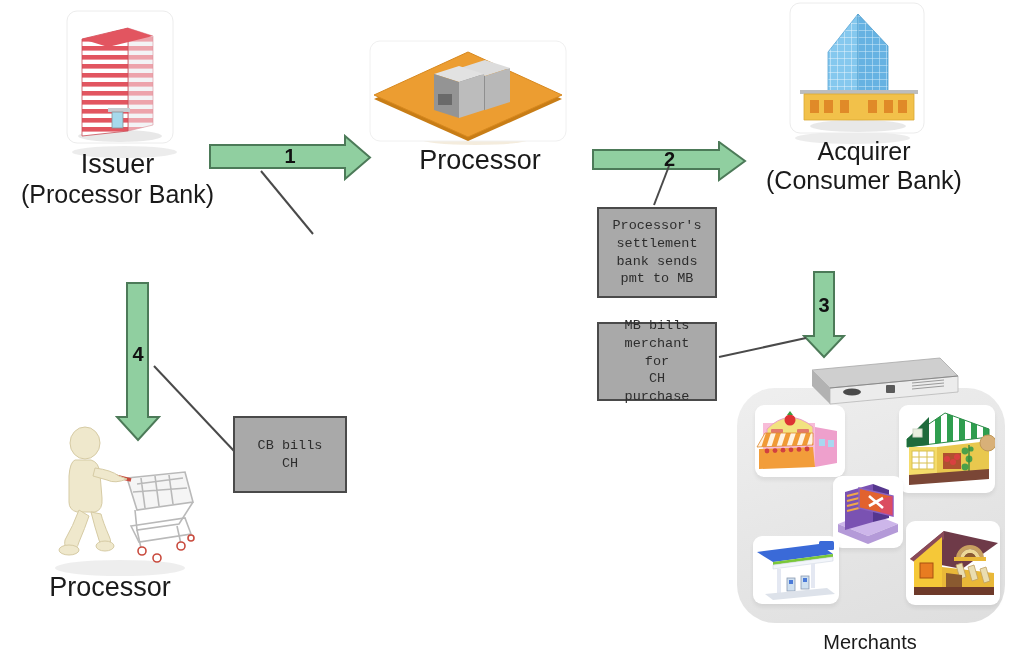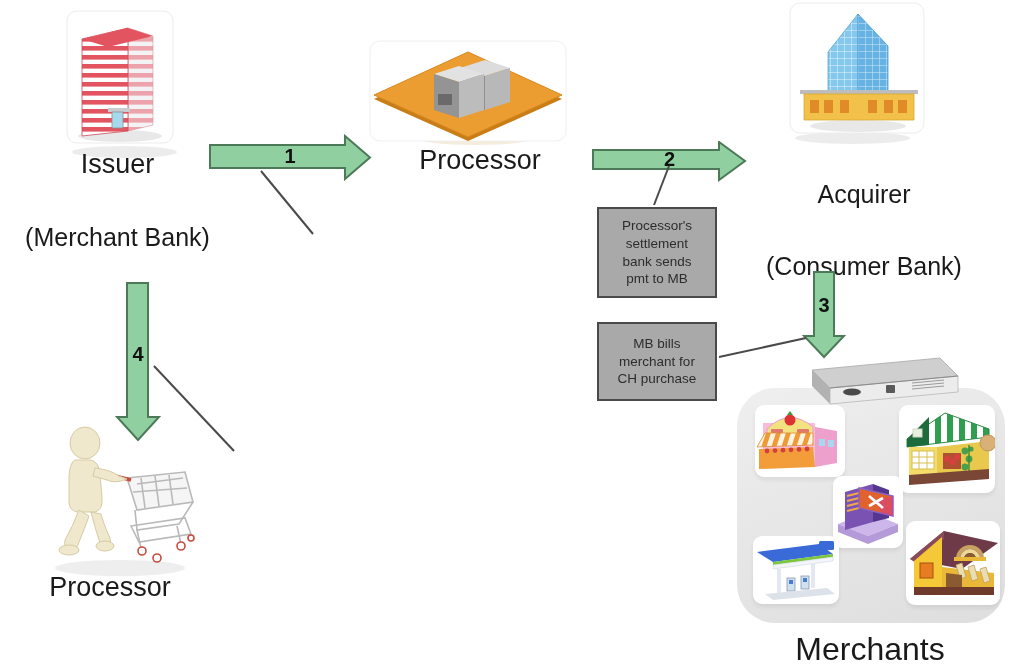--- a/index.html
+++ b/index.html
@@ -9,30 +9,30 @@
     background:var(--background,#ffffff);
     font-family:"Liberation Sans",sans-serif;
     overflow:hidden;
   }
   
   .node-label{
     position:absolute;text-align:center;color:var(--label-text,#1a1a1a);
     line-height:1.16;z-index:3;
   }
   .node-label .l1{font-size:27px;}
-  .node-label .l2{font-size:25px;margin-top:43px;}
+  .node-label .l2{font-size:25px;}
   
   .note-box{
     position:absolute;box-sizing:border-box;z-index:6;
     background:var(--note-fill,#a9a9a9);
     border:2px solid var(--note-stroke,#4a4a4a);
     color:var(--note-text,#2d2d2d);
     font-size:13.5px;line-height:1.32;text-align:center;
     display:flex;align-items:center;justify-content:center;
-    white-space:pre-line;padding:16px;
+    white-space:pre-line;padding:16px;font-family:Liberation Mono, monospace;
   }
   
   .arrow{position:absolute;z-index:4;}
   .arrow svg{display:block;width:100%;height:100%;}
   .arrow polygon{fill:var(--arrow-fill,#90cfa0);stroke:var(--arrow-stroke,#4c7a58);stroke-width:2;}
   .arrow-num{
     position:absolute;left:0;width:100%;text-align:center;
     font-weight:bold;font-size:20px;color:#111;z-index:5;
   }
   
@@ -80,21 +80,21 @@
       <ellipse cx="54" cy="126" rx="42" ry="6" fill="#d8d8d8" opacity="0.6"></ellipse>
       <polygon points="62,18 87,26 87,115 62,121" fill="url(#iss-pink)" stroke="#d9929a" stroke-width="0.6"></polygon>
       <polygon points="16,29 62,18 62,121 16,126" fill="url(#iss-red)" stroke="#c94b56" stroke-width="0.8"></polygon>
       <polygon points="16,29 62,18 87,26 42,37" fill="#e25560"></polygon>
       <rect x="42" y="98" width="22" height="4" fill="#c9ccd1"></rect>
       <rect x="46" y="102" width="11" height="16" fill="#a6d9ec" stroke="#8a8f94" stroke-width="0.8"></rect>
     </svg>
   </div>
   <div class="node-label" style="left:0px;top:149px;width:235px;">
     <div class="l1">Issuer</div>
-    <div class="l2">(Merchant Bank)</div>
+    <div class="l2">(Processor Bank)</div>
   </div>
 
   <div class="icon" style="left:368px;top:40px;width:200px;height:105px;">
     <svg viewBox="0 0 200 105">
       <rect x="2" y="1" width="196" height="100" rx="10" fill="#ffffff" stroke="#f0f0f0"></rect>
       <polygon points="100,16 194,59 100,101 6,59" fill="#c87d16" stroke="none"></polygon>
       <polygon points="100,12 194,55 100,97 6,55" fill="#ec9d31" stroke="#d7881e" stroke-width="1"></polygon>
       <g>
         <polygon points="92,28 117,20 142,28 117,36" fill="#dcdcdc"></polygon>
         <polygon points="92,28 117,36 117,70 92,62" fill="#8f8f8f"></polygon>
@@ -302,21 +302,21 @@
       <polygon points="30,36 158,24 158,40 30,52" fill="#ececec" stroke="#b8b8b8" stroke-width="0.8"></polygon>
       <polygon points="12,18 30,36 30,52 12,34" fill="#b2b2b2"></polygon>
       <path d="M30,36 L158,24" stroke="#8a8a8a" stroke-width="1" fill="none"></path>
       <ellipse cx="52" cy="40" rx="9" ry="3.5" fill="#4a4a4a"></ellipse>
       <rect x="86" y="33" width="9" height="8" rx="1" fill="#5a5a5a"></rect>
       <path d="M112,31 L144,28 M112,34 L144,31 M112,37 L144,34" stroke="#9a9a9a" stroke-width="1" fill="none"></path>
     </svg>
   </div>
 
   <div class="node-label" style="left:770px;top:631px;width:200px;">
-    <div class="l1" style="font-size:32px;">Merchants</div>
+    <div class="l1" style="font-size:20px;">Merchants</div>
   </div>
 
   <div class="arrow" style="left:208px;top:134px;width:164px;height:47px;">
     <svg viewBox="0 0 164 47">
         <polygon points="2,11 137,11 137,2 162,23.5 137,45 137,34 2,34"></polygon>
       </svg>
     <span class="arrow-num" style="top:11px;">1</span>
   </div>
   <div class="arrow" style="left:591px;top:141px;width:157px;height:47px;">
     <svg viewBox="0 0 157 47">
@@ -344,14 +344,16 @@
     <line x1="154" y1="366" x2="234" y2="451"></line>
   </svg>
 
   <div class="note-box" style="left:597px;top:207px;width:120px;height:91px;">Processor's
 settlement
 bank sends
 pmt to MB</div>
   <div class="note-box" style="left:597px;top:322px;width:120px;height:79px;">MB bills
 merchant for
 CH purchase</div>
+  <div class="note-box" style="left:233px;top:416px;width:114px;height:77px;">CB bills
+CH</div>
 
 </div>
 
 </body></html>

